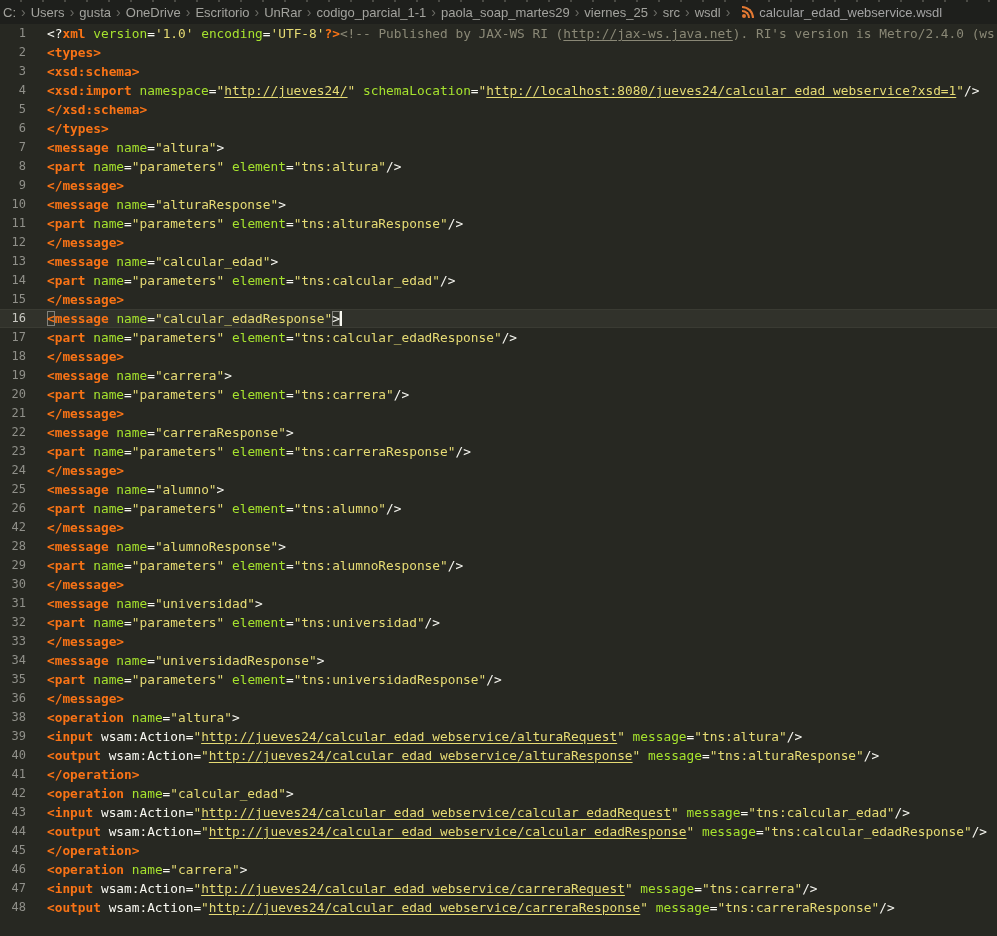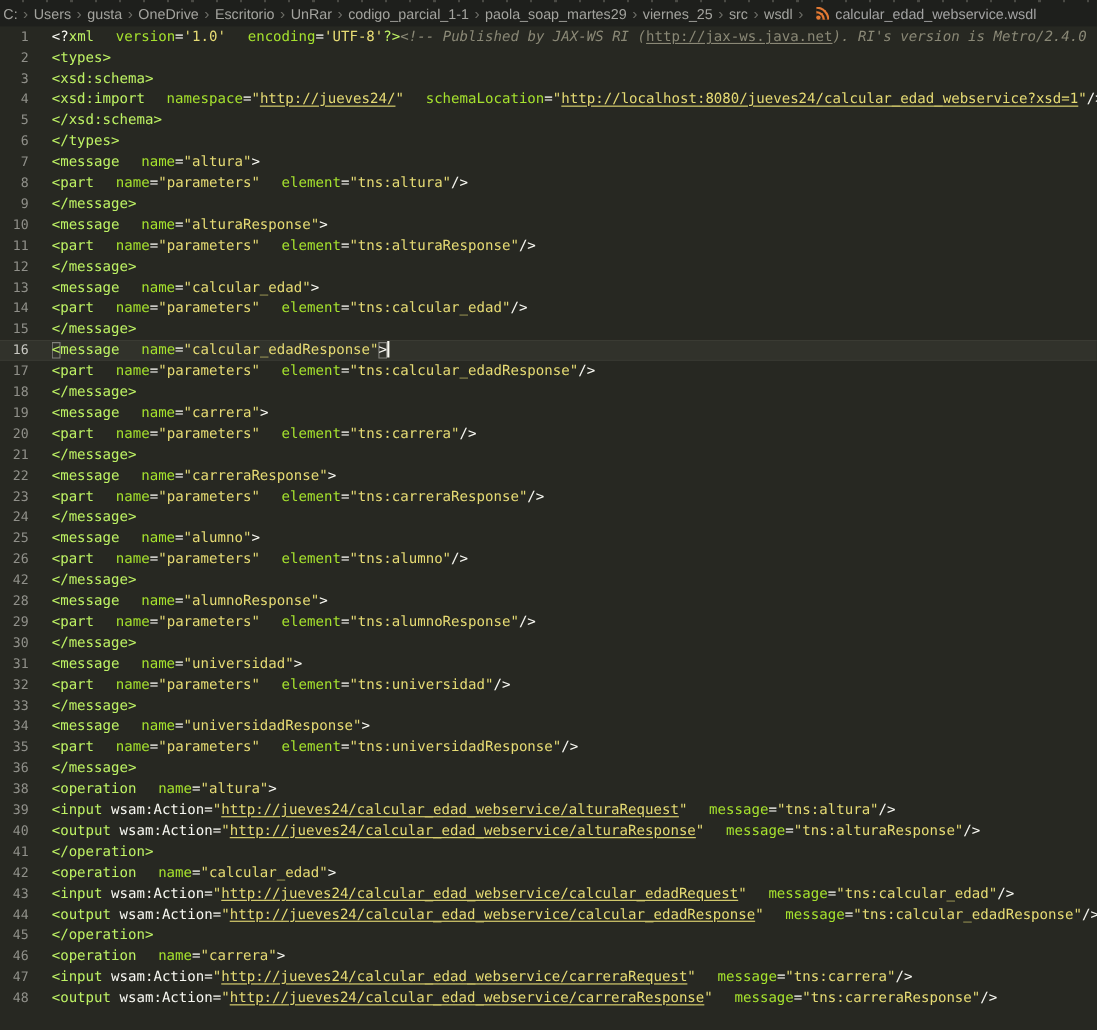--- a/index.html
+++ b/index.html
@@ -33,25 +33,25 @@
   .file-icon .arc.big{width:12px;height:12px;}
   
   .code-area{position:absolute;top:24px;left:0;width:997px;}
   .line{height:19px;line-height:19px;display:flex;white-space:pre;
     font-size:12.8px;cursor:text;}
   .line.active{background:#31322b;box-shadow:inset 0 1px 0 #3a3b33,inset 0 -1px 0 #3a3b33;align-items:center;}
   .gutter{width:26px;flex:none;text-align:right;color:#90908a;font-size:12px;}
   .line.active .gutter{color:#c8c8c2;}
   .code{padding-left:21px;flex:none;}
   .tok-w{color:#f8f8f2;}
-  .tok-t{color:#bef264;}
-  .tok-a{color:#a6e22e;margin-left:12px;}
+  .tok-t{color:#f97316;font-weight:bold;}
+  .tok-a{color:#a6e22e;}
   .tok-s{color:#e6db74;}
   .tok-u{color:#e6db74;text-decoration:underline;text-underline-offset:2px;}
-  .tok-c{color:#8a8876;font-style:italic;}
+  .tok-c{color:#8a8876;}
   .tok-cu{color:#8a8876;text-decoration:underline;text-underline-offset:2px;}
   .box{box-shadow:inset 0 0 0 1px #82827c;}
   .cursor{display:inline-block;width:2px;height:15px;background:#f8f8f0;
     vertical-align:middle;margin-top:-2px;}
 </style>
 </head>
 <body>
 
 <div class="breadcrumb">
     <span class="crumb">C:</span>

